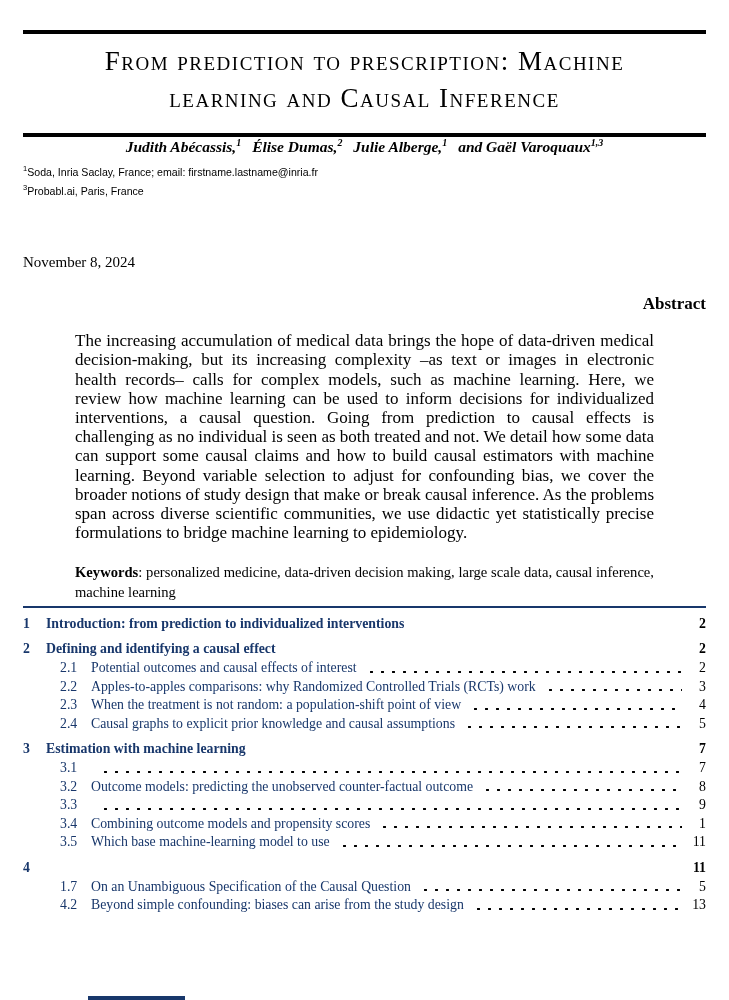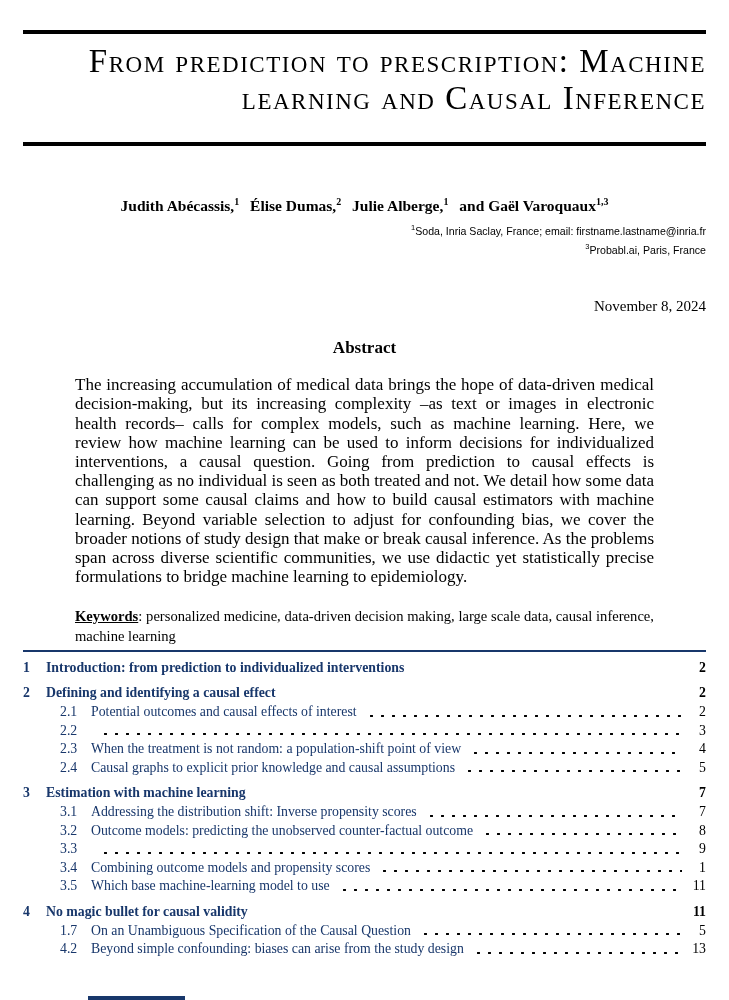--- a/index.html
+++ b/index.html
@@ -3,44 +3,44 @@
 <meta charset="utf-8">
 <style>
   * { margin: 0; padding: 0; box-sizing: border-box; }
   html, body { background: #ffffff; }
   body { width: 729px; height: 1000px; overflow: hidden; position: relative;
          font-family: "Liberation Serif", "DejaVu Serif", serif; color: #000; }
   .page { width: 729px; height: 1000px; padding: 30px 23px 0 23px; position: relative; }
 
   .rule-thick { height: 4px; background: #000; width: 100%; }
   .title-block { margin-top: 0; }
-  .paper-title { text-align: right; font-variant: small-caps; font-size: 33px;
+  .paper-title { text-align: center; font-variant: small-caps; font-size: 27px;
                  line-height: 37px; letter-spacing: 1.5px; font-weight: 500;
-                 padding: 9px 0 25px 0; }
+                 padding: 9px 0 16px 0; }
   .rule-under-title { height: 4px; background: #000; width: 100%; }
 
-  .authors { text-align: center; margin-top: 50px; font-size: 15.5px; font-weight: bold; }
+  .authors { text-align: center; font-size: 15.5px; font-weight: bold; font-style: italic; }
   .authors sup { font-size: 10px; font-weight: bold; }
   .author + .author { margin-left: 7px; }
 
-  .affiliations { text-align: right; margin-top: 5px;
+  .affiliations { text-align: left; margin-top: 5px;
                   font-family: "Liberation Sans", sans-serif; font-size: 10.6px;
                   line-height: 16px; }
   .affiliations sup { font-size: 7.5px; }
 
-  .date { text-align: right; margin-top: 41px; font-size: 15px; }
-
-  .abstract-heading { text-align: center; margin-top: 23px; font-size: 17px; font-weight: bold; }
+  .date { text-align: left; margin-top: 56px; font-size: 15px; }
+
+  .abstract-heading { text-align: right; margin-top: 23px; font-size: 17px; font-weight: bold; }
 
   .abstract-body { margin: 17px 52px 0 52px; font-size: 17px; line-height: 19.2px;
                    text-align: justify; }
 
   .keywords { margin: 21px 52px 0 52px; font-size: 14.6px; line-height: 19.2px;
               text-align: justify; }
-  .keywords .kw-label { font-weight: bold; text-decoration: underline; }
+  .keywords .kw-label { font-weight: bold; }
 
   .contents-heading { margin-top: 40px; font-size: 15.5px; font-weight: bold; color: #000; }
   .contents-rule { margin-top: 4px; height: 2px; background: #18376b; width: 100%; }
 
   .toc { margin-top: 4px; font-size: 13.8px; }
   .toc-row { display: flex; align-items: baseline; line-height: 18.6px; color: #18376b; }
   .toc-row.level-0 { font-weight: bold; margin-top: 7px; }
   .toc-row.level-0 .toc-num { width: 23px; flex: none; }
   .toc-row.level-0 .toc-page { color: #000; font-weight: bold; }
   .toc-row.level-1 { font-weight: normal; padding-left: 37px; }
@@ -113,20 +113,21 @@
 
   <div class="toc-row level-1">
     <span class="toc-num">2.1</span>
     <span class="toc-title">Potential outcomes and causal effects of interest</span>
     <span class="toc-leader"></span>
     <span class="toc-page">2</span>
   </div>
 
   <div class="toc-row level-1">
     <span class="toc-num">2.2</span>
+    <span class="toc-title">Apples-to-apples comparisons: why Randomized Controlled Trials (RCTs) work</span>
     <span class="toc-leader"></span>
     <span class="toc-page">3</span>
   </div>
 
   <div class="toc-row level-1">
     <span class="toc-num">2.3</span>
     <span class="toc-title">When the treatment is not random: a population-shift point of view</span>
     <span class="toc-leader"></span>
     <span class="toc-page">4</span>
   </div>
@@ -140,21 +141,20 @@
 
   <div class="toc-row level-0">
     <span class="toc-num">3</span>
     <span class="toc-title">Estimation with machine learning</span>
     <span class="toc-leader"></span>
     <span class="toc-page">7</span>
   </div>
 
   <div class="toc-row level-1">
     <span class="toc-num">3.1</span>
-    <span class="toc-title">Addressing the distribution shift: Inverse propensity scores</span>
     <span class="toc-leader"></span>
     <span class="toc-page">7</span>
   </div>
 
   <div class="toc-row level-1">
     <span class="toc-num">3.2</span>
     <span class="toc-title">Outcome models: predicting the unobserved counter-factual outcome</span>
     <span class="toc-leader"></span>
     <span class="toc-page">8</span>
   </div>
@@ -174,21 +174,20 @@
 
   <div class="toc-row level-1">
     <span class="toc-num">3.5</span>
     <span class="toc-title">Which base machine-learning model to use</span>
     <span class="toc-leader"></span>
     <span class="toc-page">11</span>
   </div>
 
   <div class="toc-row level-0">
     <span class="toc-num">4</span>
-    <span class="toc-title">No magic bullet for causal validity</span>
     <span class="toc-leader"></span>
     <span class="toc-page">11</span>
   </div>
 
   <div class="toc-row level-1">
     <span class="toc-num">1.7</span>
     <span class="toc-title">On an Unambiguous Specification of the Causal Question</span>
     <span class="toc-leader"></span>
     <span class="toc-page">5</span>
   </div>

